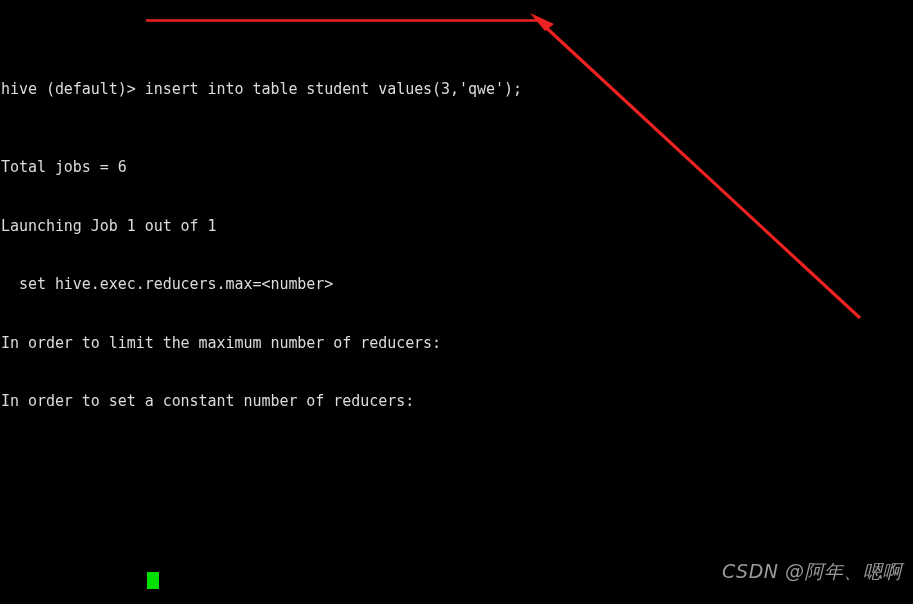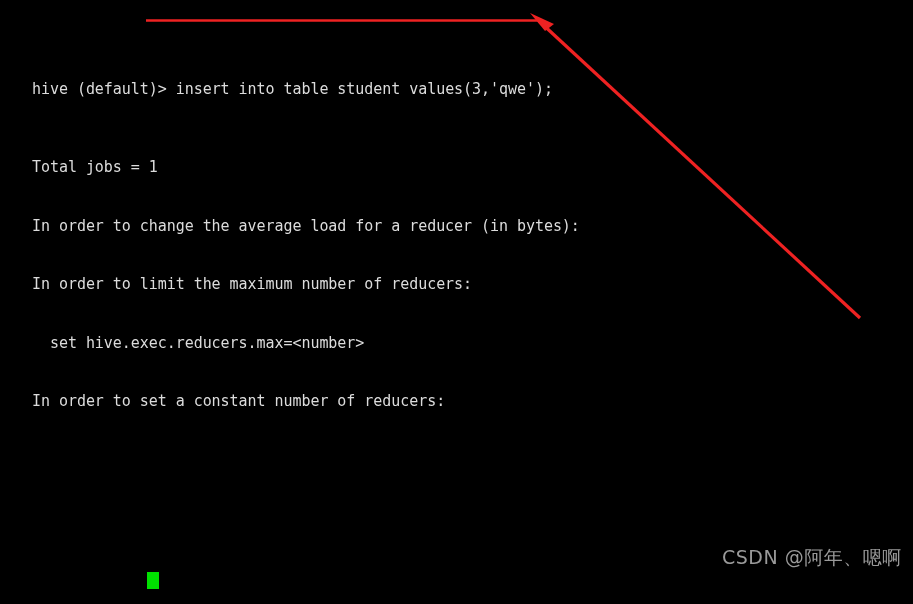--- a/index.html
+++ b/index.html
@@ -22,21 +22,20 @@
   .screen {
     position: absolute;
     left: 0;
     top: 0;
     padding: 2px 0 0 1px;
     white-space: pre;
   }
   .line {
     height: 19.5px;
     white-space: pre;
-    padding-left: 31px;
   }
   .c-white   { color: #dcdcdc; }
 
   
   #overlay {
     position: absolute;
     left: 0; top: 0;
     width: 913px;
     height: 604px;
     pointer-events: none;
@@ -60,24 +59,24 @@
 </head>
 <body>
 
 <div id="terminal">
 
   <div class="screen">
 
     
     <div class="line"><span class="c-white">hive (default)&gt; </span><span class="c-white">insert into table student values(3,'qwe');</span></div>
 
-    <div class="line c-white">Total jobs = 1</div>
-    <div class="line c-white">In order to change the average load for a reducer (in bytes):</div>
+    <div class="line c-white">Total jobs = 6</div>
+    <div class="line c-white">Launching Job 1 out of 1</div>
+    <div class="line c-white">  set hive.exec.reducers.max=&lt;number&gt;</div>
     <div class="line c-white">In order to limit the maximum number of reducers:</div>
-    <div class="line c-white">  set hive.exec.reducers.max=&lt;number&gt;</div>
     <div class="line c-white">In order to set a constant number of reducers:</div>
     
     
     
     
     
     
     
 
     
@@ -102,15 +101,15 @@
   </div>
 
   <div class="cursor-block" style="left:147px; top:572px;"></div>
 
   <svg id="overlay" width="913" height="604" viewBox="0 0 913 604">
     <line x1="146" y1="20.5" x2="540" y2="20.5" stroke="#ee2222" stroke-width="2.4"></line>
     <line x1="860" y1="318" x2="539" y2="21" stroke="#ee2222" stroke-width="3.2"></line>
     <polygon points="530,13 554,24 545,31" fill="#ee2222"></polygon>
   </svg>
 
-  <div class="watermark" style="left:722px; top:548px;">CSDN @阿年、嗯啊</div>
+  <div class="watermark" style="left:722px; top:562px;font-style:italic;">CSDN @阿年、嗯啊</div>
 
 </div>
 
 </body></html>

